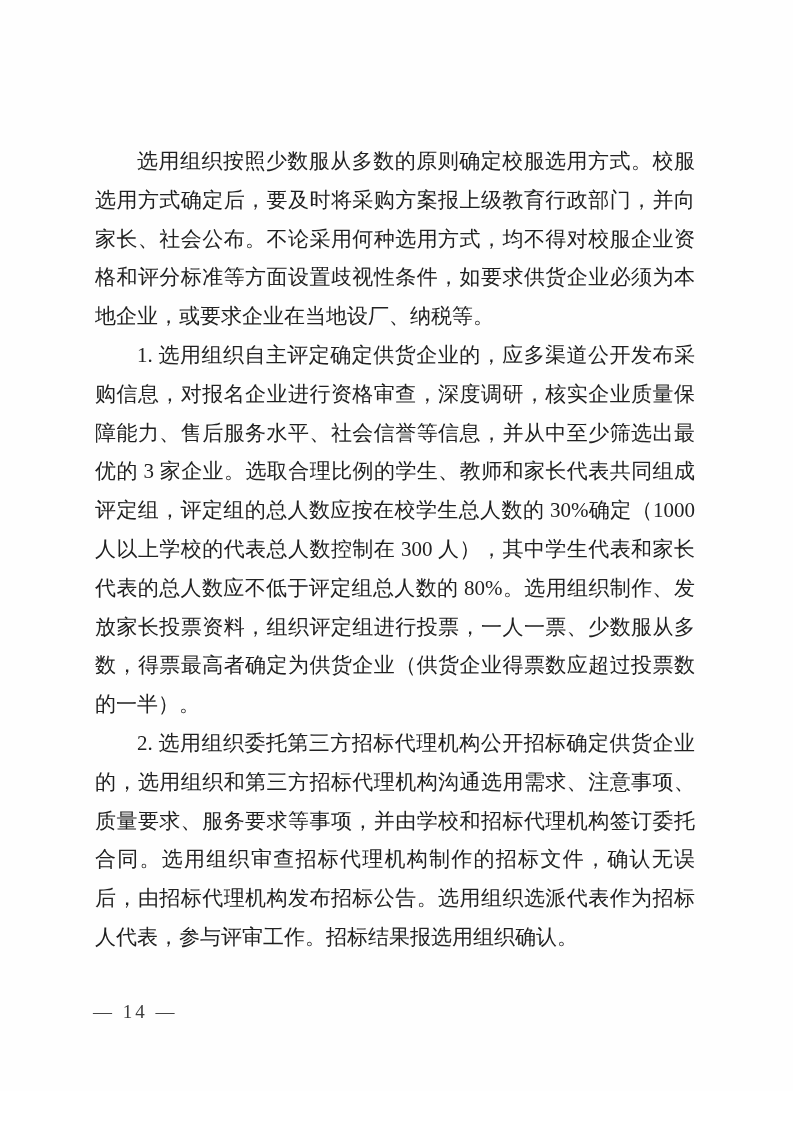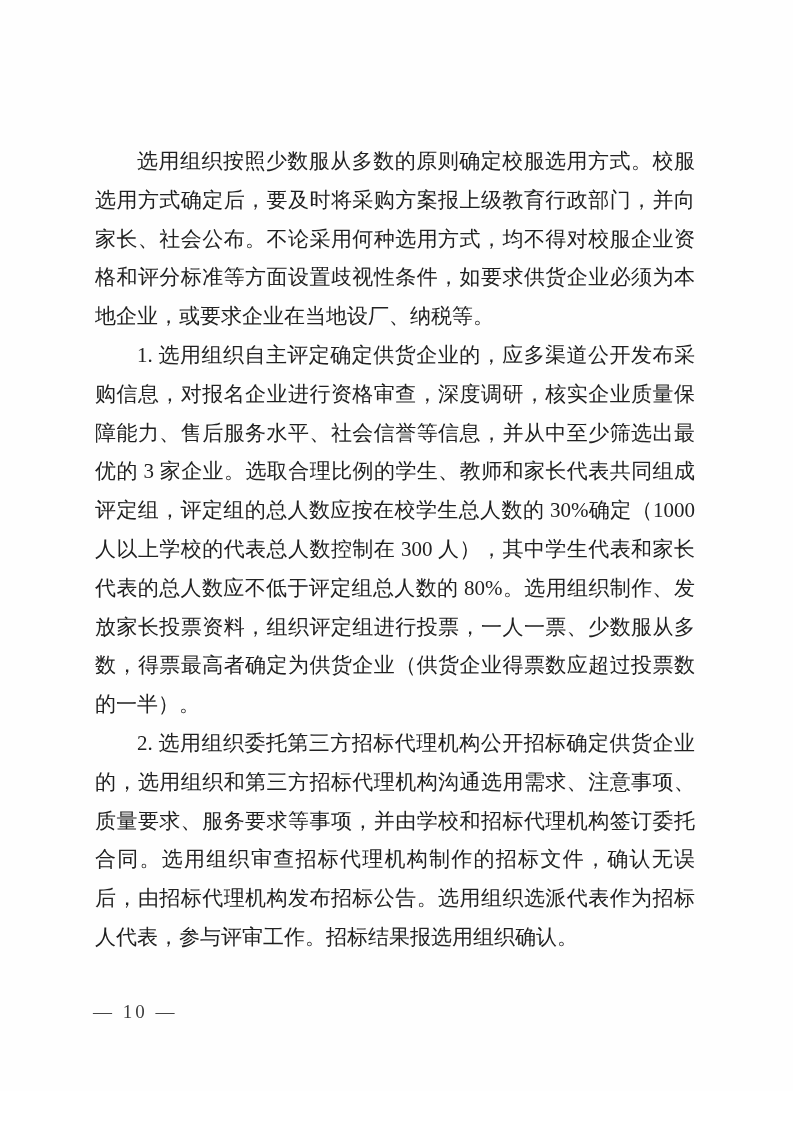--- a/index.html
+++ b/index.html
@@ -46,14 +46,14 @@
 </style>
 </head>
 <body>
 
 <div class="doc-page">
   <div class="text-block">
     <p>选用组织按照少数服从多数的原则确定校服选用方式。校服选用方式确定后，要及时将采购方案报上级教育行政部门，并向家长、社会公布。不论采用何种选用方式，均不得对校服企业资格和评分标准等方面设置歧视性条件，如要求供货企业必须为本地企业，或要求企业在当地设厂、纳税等。</p>
     <p>1. 选用组织自主评定确定供货企业的，应多渠道公开发布采购信息，对报名企业进行资格审查，深度调研，核实企业质量保障能力、售后服务水平、社会信誉等信息，并从中至少筛选出最优的 3 家企业。选取合理比例的学生、教师和家长代表共同组成评定组，评定组的总人数应按在校学生总人数的 30%确定（1000 人以上学校的代表总人数控制在 300 人），其中学生代表和家长代表的总人数应不低于评定组总人数的 80%。选用组织制作、发放家长投票资料，组织评定组进行投票，一人一票、少数服从多数，得票最高者确定为供货企业（供货企业得票数应超过投票数的一半）。</p>
     <p>2. 选用组织委托第三方招标代理机构公开招标确定供货企业的，选用组织和第三方招标代理机构沟通选用需求、注意事项、质量要求、服务要求等事项，并由学校和招标代理机构签订委托合同。选用组织审查招标代理机构制作的招标文件，确认无误后，由招标代理机构发布招标公告。选用组织选派代表作为招标人代表，参与评审工作。招标结果报选用组织确认。</p>
   </div>
-  <div class="page-number">— 10 —</div>
+  <div class="page-number">— 14 —</div>
 </div>
 
 </body></html>

